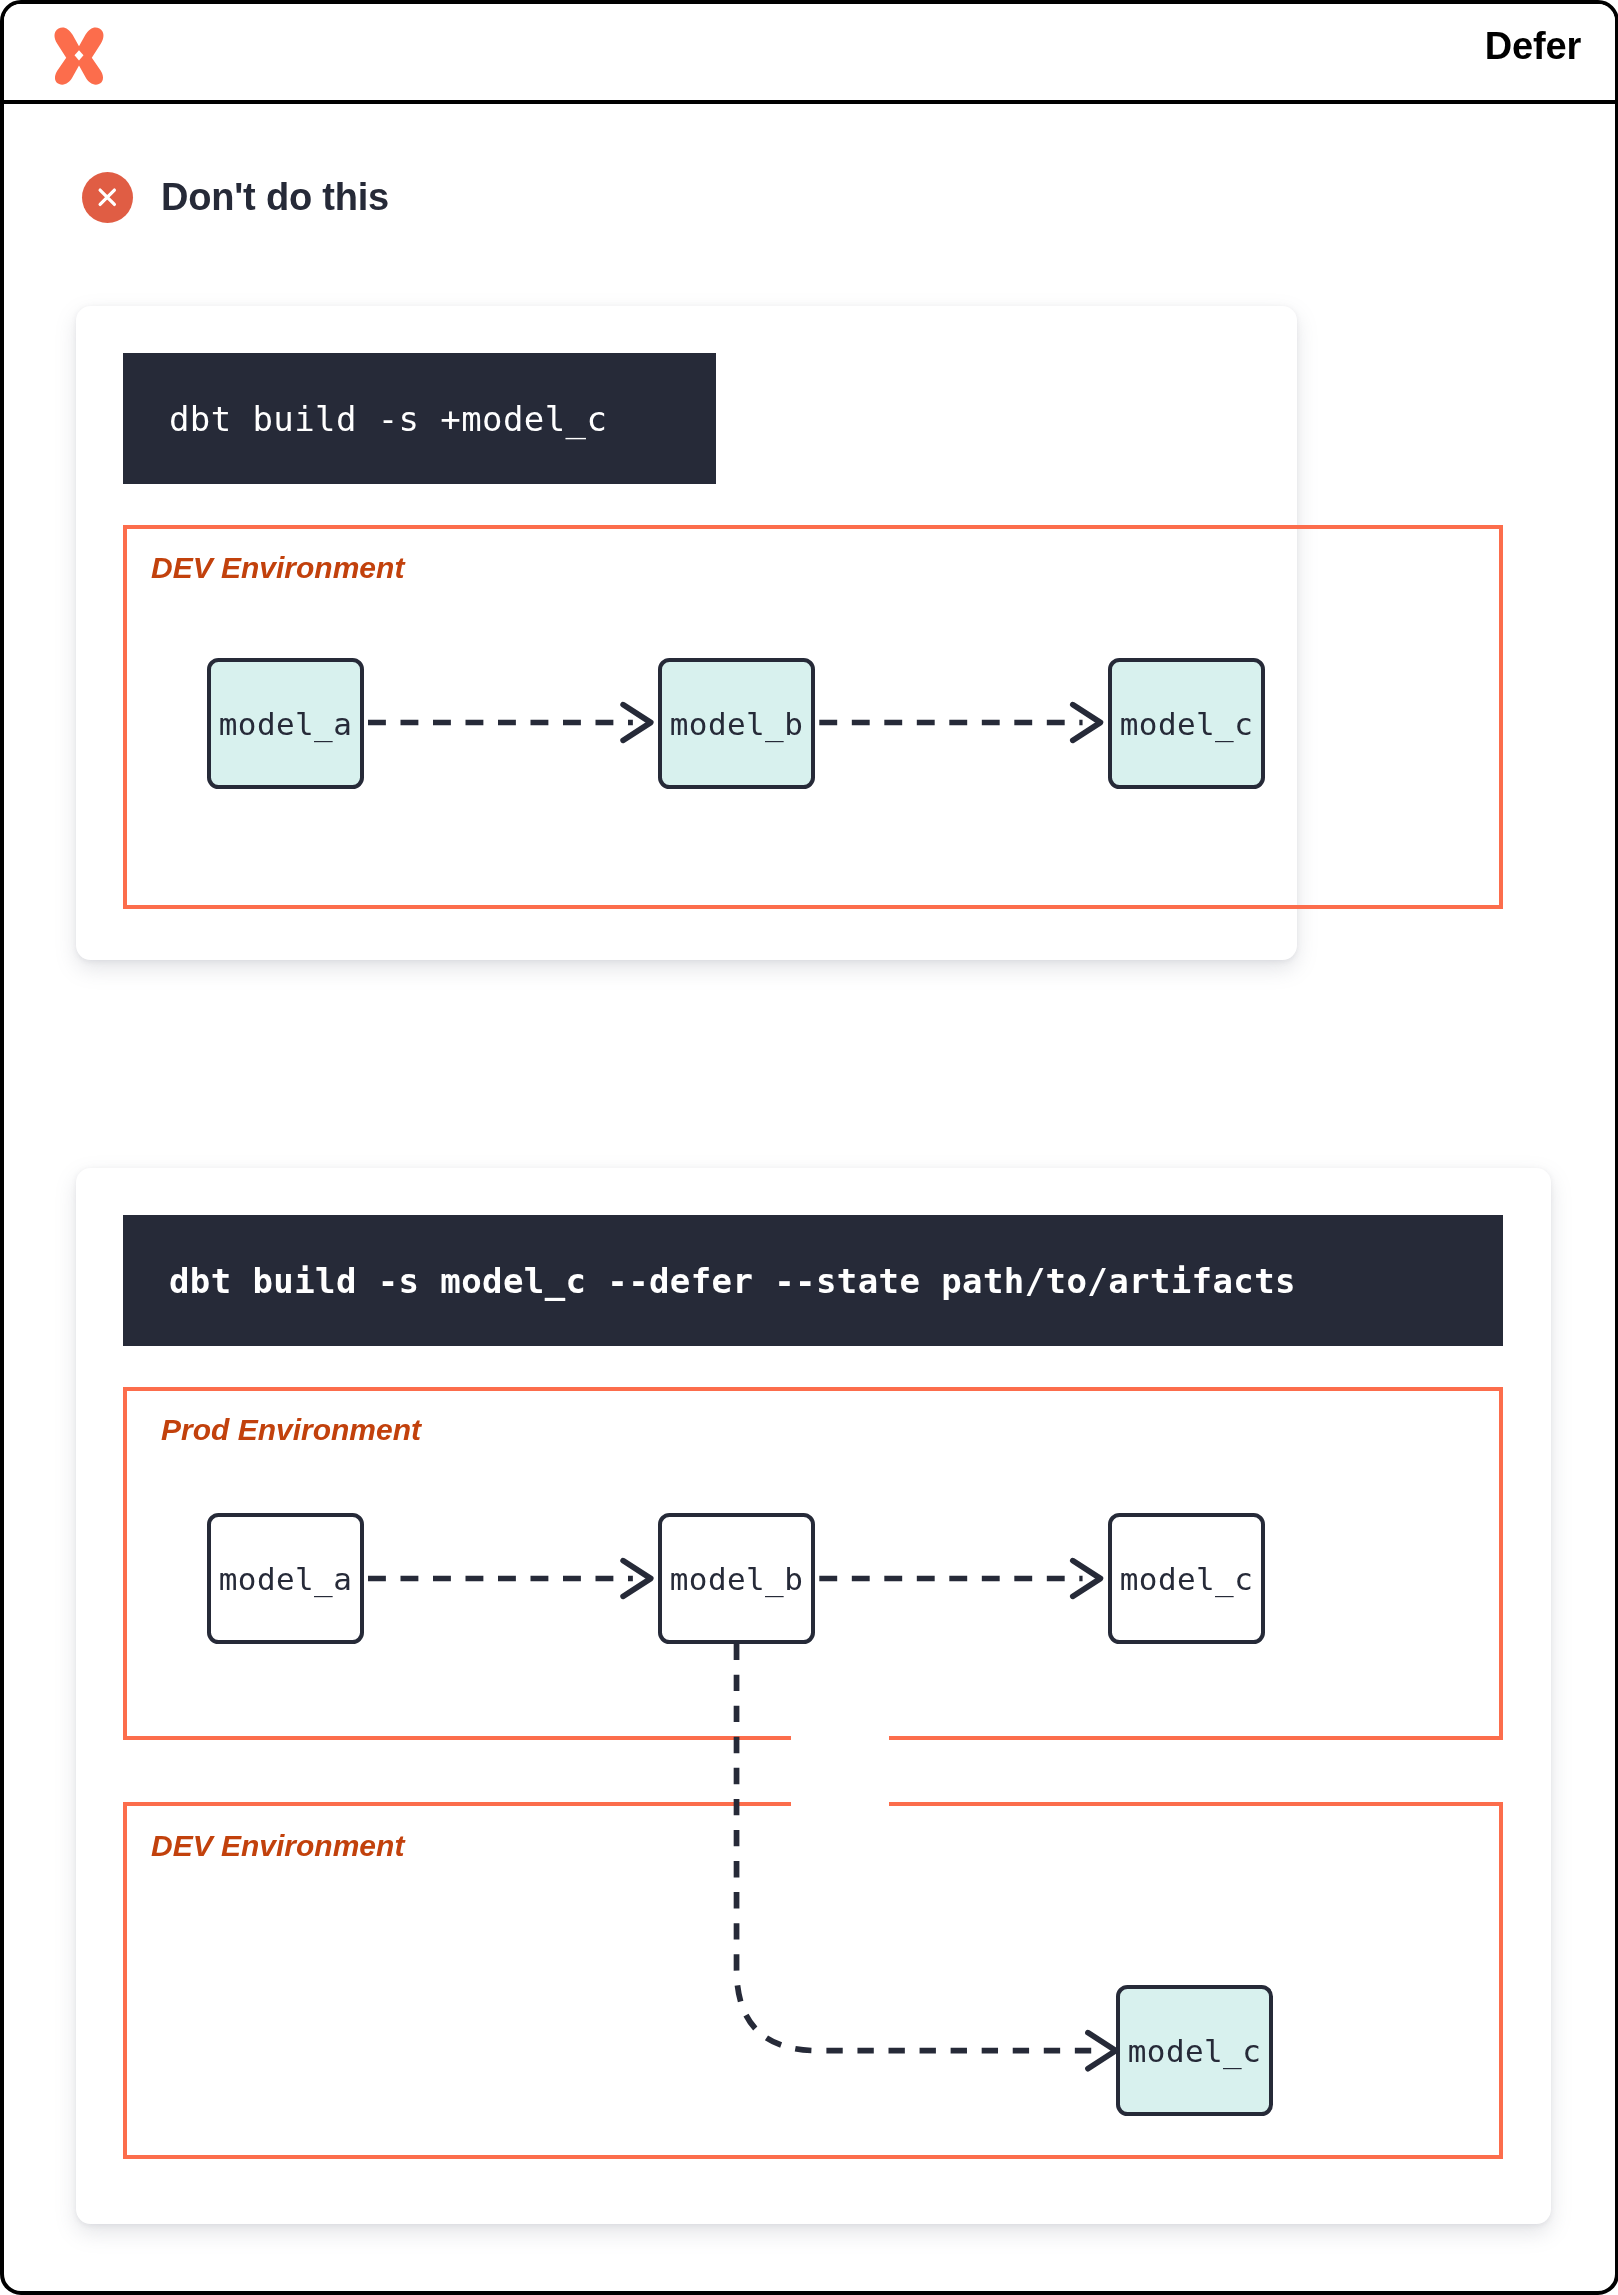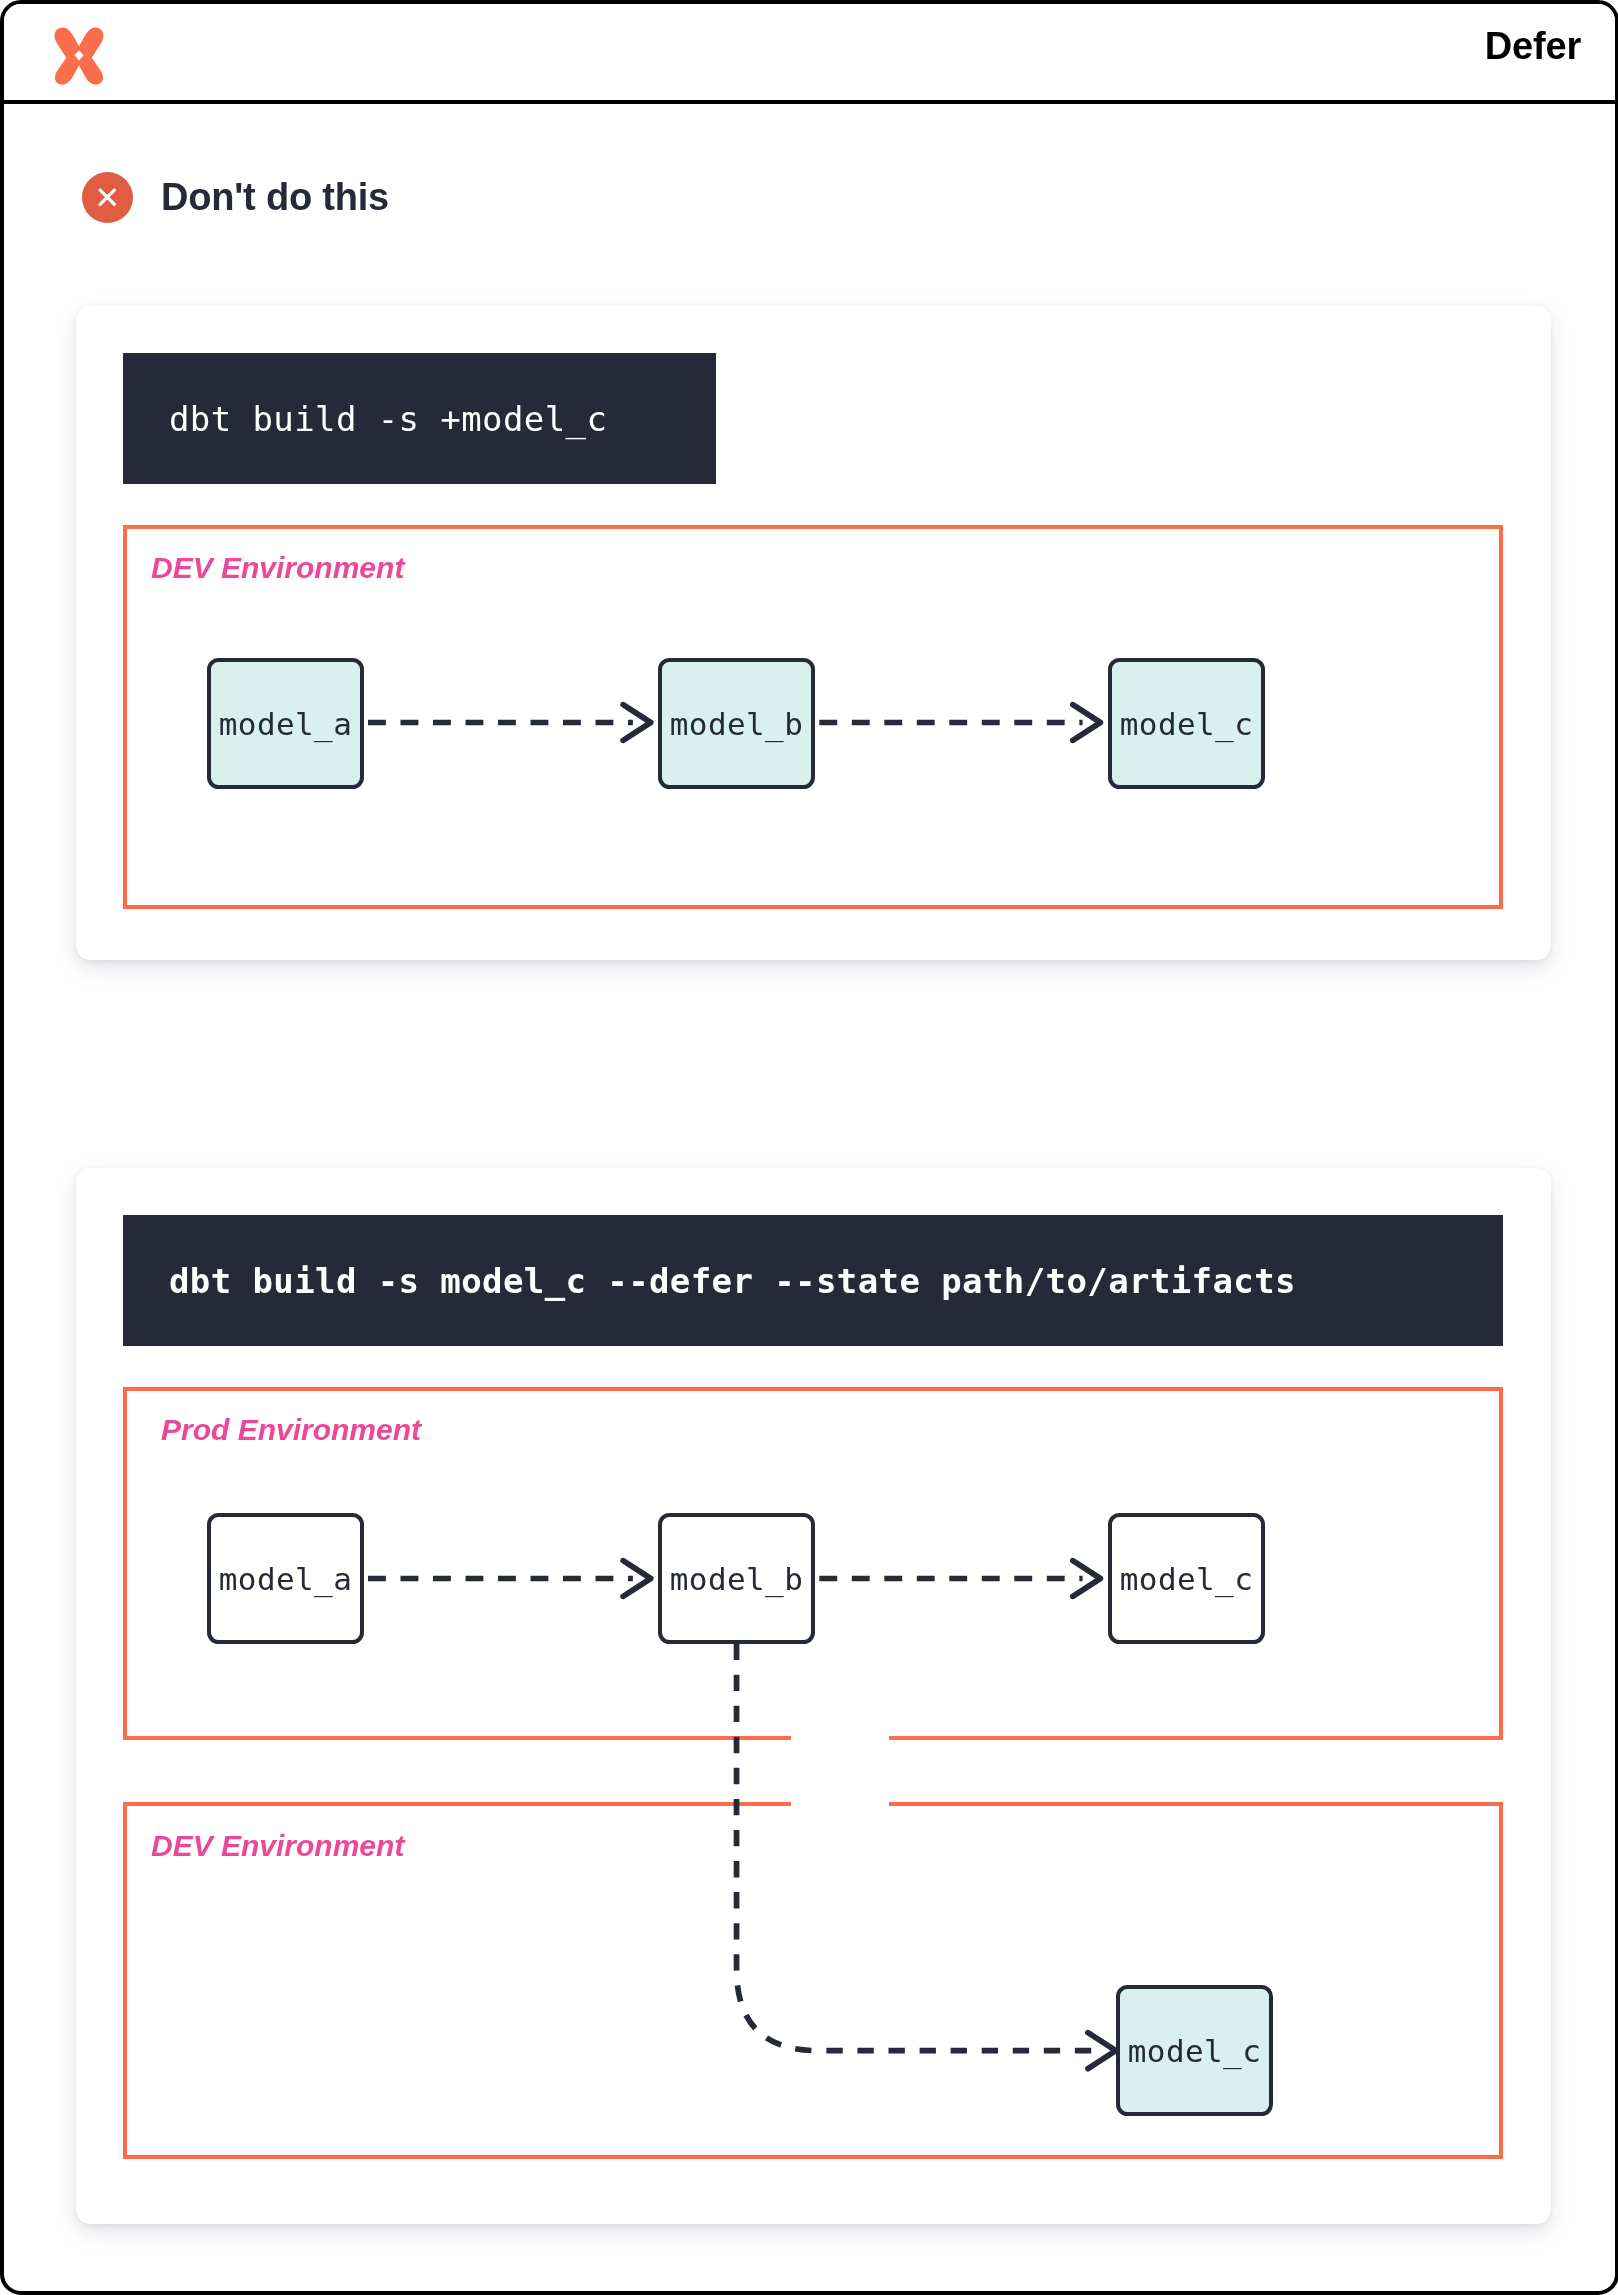--- a/index.html
+++ b/index.html
@@ -102,21 +102,21 @@
     position: absolute;
     border: 4.1px solid #fc6d4c;
     border-bottom: none;
     background: transparent;
   }
   .env-label {
     position: absolute;
     font-size: 30px;
     font-style: italic;
     font-weight: 700;
-    color: #ec4899;
+    color: #c2410c;
     white-space: nowrap;
   }
   
   .hseg {
     position: absolute;
     height: 4.1px;
     background: #fc6d4c;
   }
   .vseg {
     position: absolute;
@@ -160,21 +160,21 @@
 
   <div class="section-head" style="left:78px; top:168px;">
     <div class="badge bad">
       <svg width="24.5" height="24.5" viewBox="0 0 24 24">
         <path d="M5 5 L19 19 M19 5 L5 19" stroke="#ffffff" stroke-width="3.2" stroke-linecap="round" fill="none"></path>
       </svg>
     </div>
     <div class="section-title">Don't do this</div>
   </div>
 
-  <div class="card" style="left:72px; top:302px; width:1475px; height:654px;padding-left:8px;">
+  <div class="card" style="left:72px; top:302px; width:1221px; height:654px;padding-left:8px;">
 
     <div class="code" style="left:47px; top:47px; width:593px; height:131px;">dbt build -s +model_c</div>
 
     <div class="env" style="left:47px; top:219px; width:1380px; height:384px;"></div>
     <div class="env-label" style="left:75px; top:245px;">DEV Environment</div>
 
     <div class="node teal" style="left:131px; top:352px; width:157px; height:131px;">model_a</div>
     <div class="node teal" style="left:582px; top:352px; width:157px; height:131px;">model_b</div>
     <div class="node teal" style="left:1032px; top:352px; width:157px; height:131px;">model_c</div>
 

